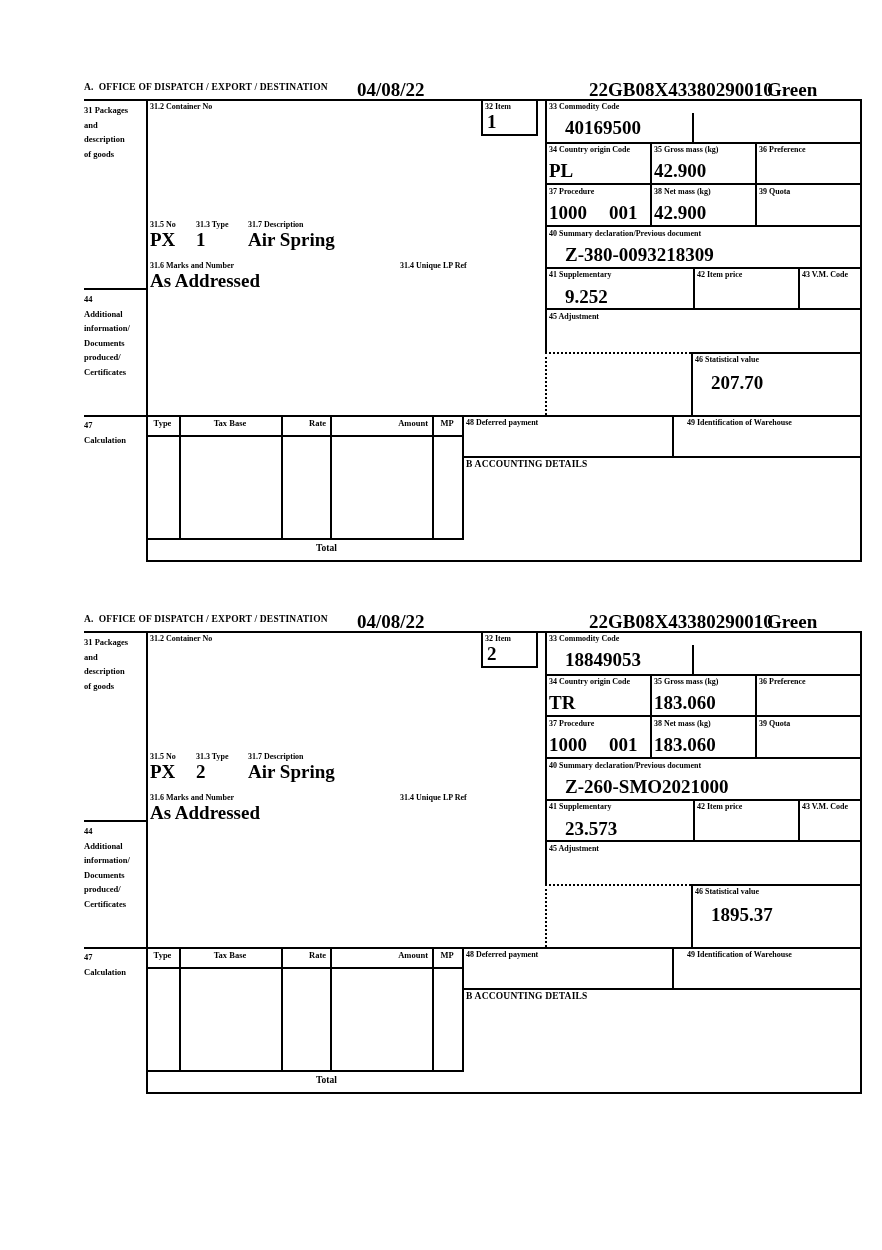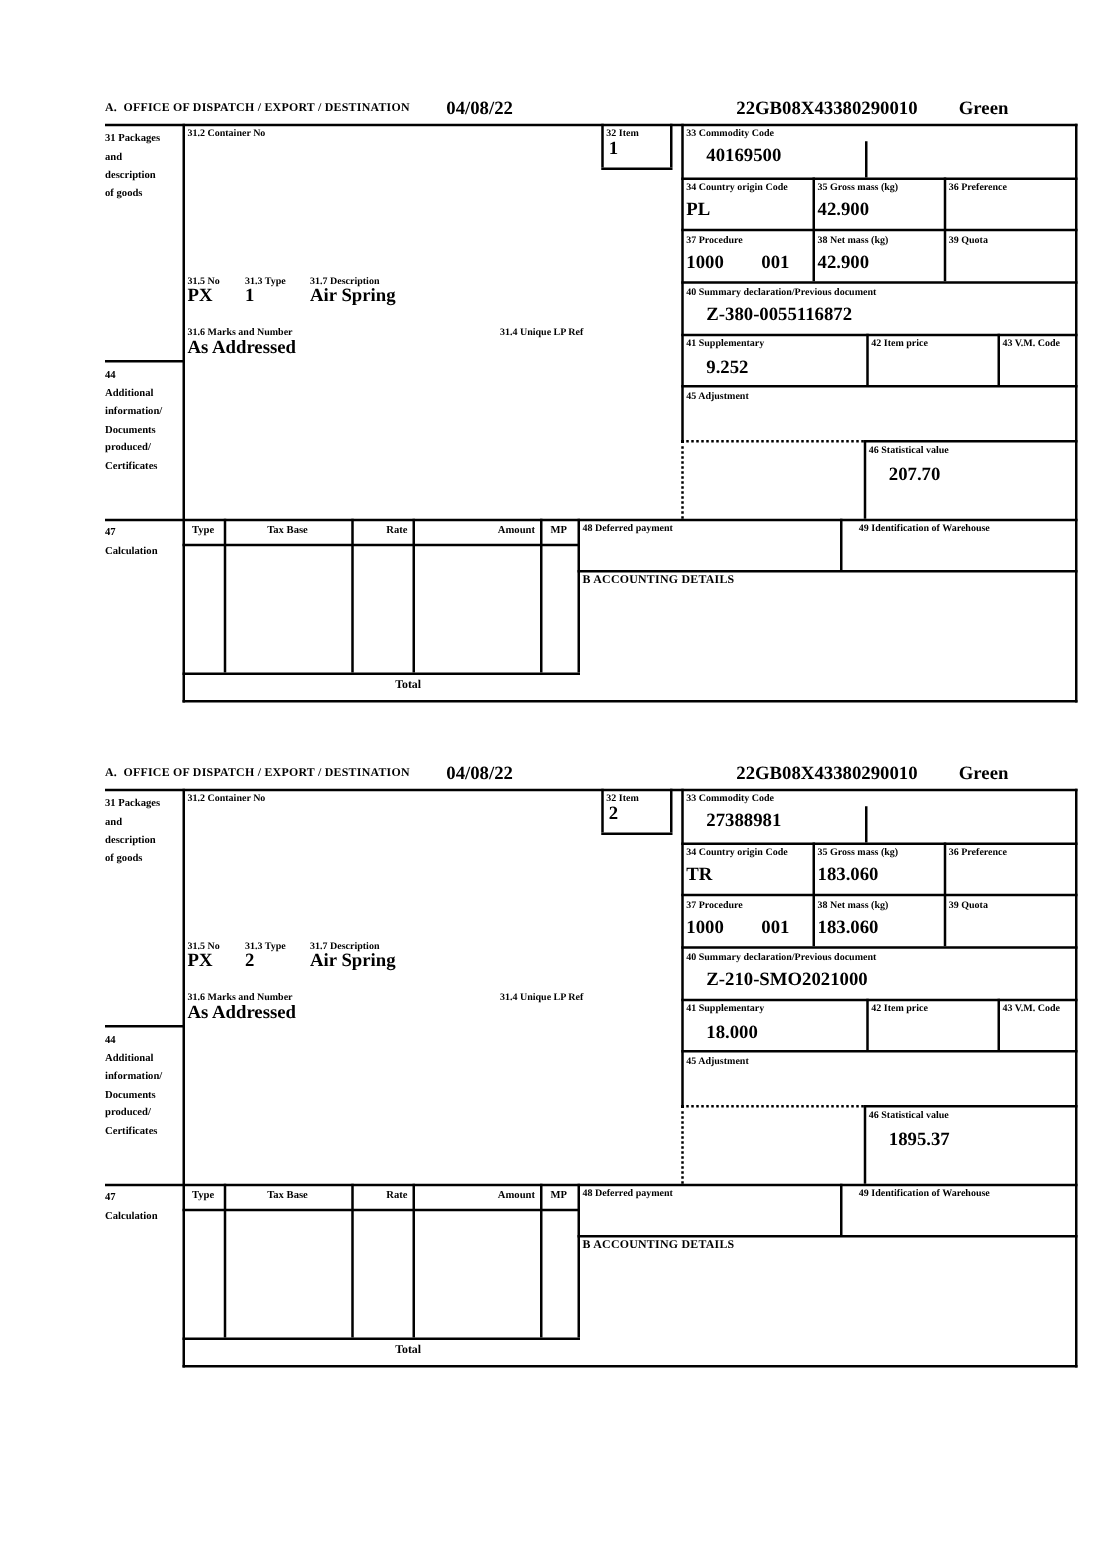--- a/index.html
+++ b/index.html
@@ -9,21 +9,21 @@
   }
   .section{position:absolute;left:0;width:882px;height:486px;}
   
   .hl{position:absolute;height:2px;background:#000;}
   .vl{position:absolute;width:2px;background:#000;}
   .hd{position:absolute;height:0;border-top:2px dotted #000;}
   .vd{position:absolute;width:0;border-left:2px dotted #000;}
   
   .t{position:absolute;white-space:pre;}
   .hdr{font-size:9.5px;font-weight:bold;letter-spacing:.2px;}
-  .val{font-size:15px;font-weight:bold;}
+  .val{font-size:19px;font-weight:bold;}
   .lbl{font-size:8px;font-weight:bold;}
   .side{font-size:8.5px;font-weight:bold;line-height:14.6px;white-space:pre;}
   .side .u{}
   .cell{position:absolute;font-size:8.5px;font-weight:bold;}
   .ctr{text-align:center;}
   .rgt{text-align:right;padding-right:4px;box-sizing:border-box;}
 </style>
 </head>
 <body>
 
@@ -97,21 +97,21 @@
   <span class="t lbl" style="left:759px;top:109px;">39 Quota</span>
 
   <span class="t lbl" style="left:150px;top:142px;">31.5 No</span>
   <span class="t lbl" style="left:196px;top:142px;">31.3 Type</span>
   <span class="t lbl" style="left:248px;top:142px;">31.7 Description</span>
   <span class="t val" style="left:150px;top:151px;">PX</span>
   <span class="t val" style="left:196px;top:151px;">1</span>
   <span class="t val" style="left:248px;top:151px;">Air Spring</span>
 
   <span class="t lbl" style="left:549px;top:151px;">40 Summary declaration/Previous document</span>
-  <span class="t val" style="left:565px;top:166px;">Z-380-0055116872</span>
+  <span class="t val" style="left:565px;top:166px;">Z-380-0093218309</span>
 
   <span class="t lbl" style="left:150px;top:183px;">31.6 Marks and Number</span>
   <span class="t lbl" style="left:400px;top:183px;">31.4 Unique LP Ref</span>
   <span class="t val" style="left:150px;top:192px;">As Addressed</span>
 
   <span class="t lbl" style="left:549px;top:192px;">41 Supplementary</span>
   <span class="t val" style="left:565px;top:208px;">9.252</span>
   <span class="t lbl" style="left:697px;top:192px;">42 Item price</span>
   <span class="t lbl" style="left:802px;top:192px;">43 V.M. Code</span>
 
@@ -178,21 +178,21 @@
   <div class="hl" style="left:462px;top:378px;width:400px;"></div>
 
   <div class="t side" style="left:84px;top:25px;"><span class="u">31 Packages</span><br><span class="u">and</span><br><span class="u">description</span><br><span class="u">of goods</span></div>
   <div class="t side" style="left:84px;top:214px;"><span>44</span><br><span class="u">Additional</span><br><span class="u">information/</span><br><span class="u">Documents</span><br><span class="u">produced/</span><br><span class="u">Certificates</span></div>
   <div class="t side" style="left:84px;top:340px;"><span>47</span><br><span class="u">Calculation</span></div>
 
   <span class="t lbl" style="left:150px;top:24px;">31.2 Container No</span>
   <span class="t lbl" style="left:485px;top:24px;">32 Item</span>
   <span class="t val" style="left:487px;top:33px;">2</span>
   <span class="t lbl" style="left:549px;top:24px;">33 Commodity Code</span>
-  <span class="t val" style="left:565px;top:39px;">27388981</span>
+  <span class="t val" style="left:565px;top:39px;">18849053</span>
 
   <span class="t lbl" style="left:549px;top:67px;">34 Country origin Code</span>
   <span class="t val" style="left:549px;top:82px;">TR</span>
   <span class="t lbl" style="left:654px;top:67px;">35 Gross mass (kg)</span>
   <span class="t val" style="left:654px;top:82px;">183.060</span>
   <span class="t lbl" style="left:759px;top:67px;">36 Preference</span>
 
   <span class="t lbl" style="left:549px;top:109px;">37 Procedure</span>
   <span class="t val" style="left:549px;top:124px;">1000</span>
   <span class="t val" style="left:609px;top:124px;">001</span>
@@ -201,28 +201,28 @@
   <span class="t lbl" style="left:759px;top:109px;">39 Quota</span>
 
   <span class="t lbl" style="left:150px;top:142px;">31.5 No</span>
   <span class="t lbl" style="left:196px;top:142px;">31.3 Type</span>
   <span class="t lbl" style="left:248px;top:142px;">31.7 Description</span>
   <span class="t val" style="left:150px;top:151px;">PX</span>
   <span class="t val" style="left:196px;top:151px;">2</span>
   <span class="t val" style="left:248px;top:151px;">Air Spring</span>
 
   <span class="t lbl" style="left:549px;top:151px;">40 Summary declaration/Previous document</span>
-  <span class="t val" style="left:565px;top:166px;">Z-210-SMO2021000</span>
+  <span class="t val" style="left:565px;top:166px;">Z-260-SMO2021000</span>
 
   <span class="t lbl" style="left:150px;top:183px;">31.6 Marks and Number</span>
   <span class="t lbl" style="left:400px;top:183px;">31.4 Unique LP Ref</span>
   <span class="t val" style="left:150px;top:192px;">As Addressed</span>
 
   <span class="t lbl" style="left:549px;top:192px;">41 Supplementary</span>
-  <span class="t val" style="left:565px;top:208px;">18.000</span>
+  <span class="t val" style="left:565px;top:208px;">23.573</span>
   <span class="t lbl" style="left:697px;top:192px;">42 Item price</span>
   <span class="t lbl" style="left:802px;top:192px;">43 V.M. Code</span>
 
   <span class="t lbl" style="left:549px;top:234px;">45 Adjustment</span>
   <span class="t lbl" style="left:695px;top:277px;">46 Statistical value</span>
   <span class="t val" style="left:711px;top:294px;">1895.37</span>
 
   <div class="cell ctr" style="left:146px;top:340px;width:33px;">Type</div>
   <div class="cell ctr" style="left:179px;top:340px;width:102px;">Tax Base</div>
   <div class="cell rgt" style="left:281px;top:340px;width:49px;">Rate</div>

